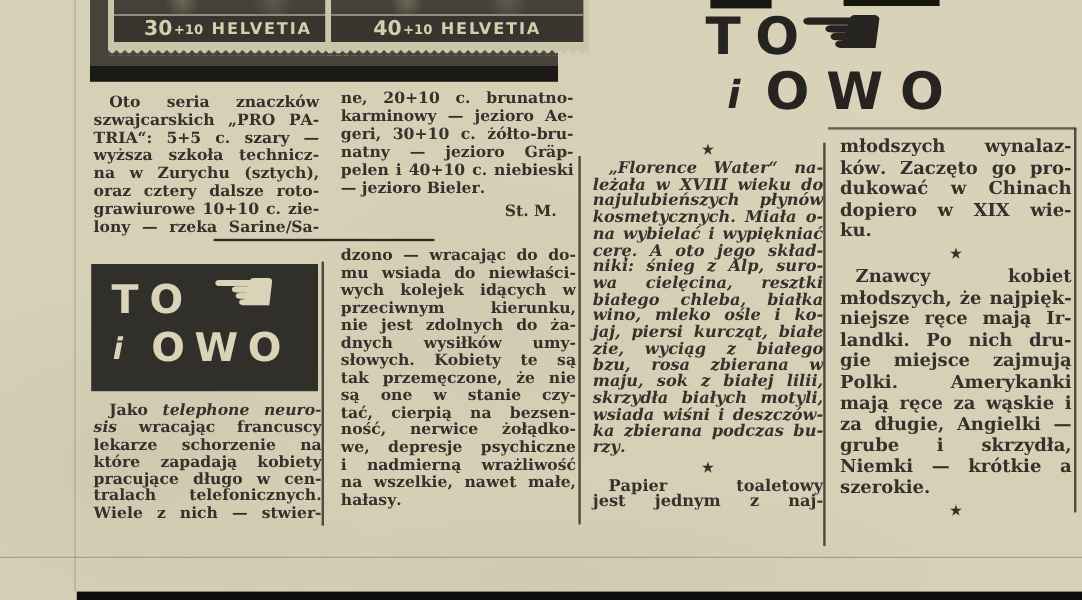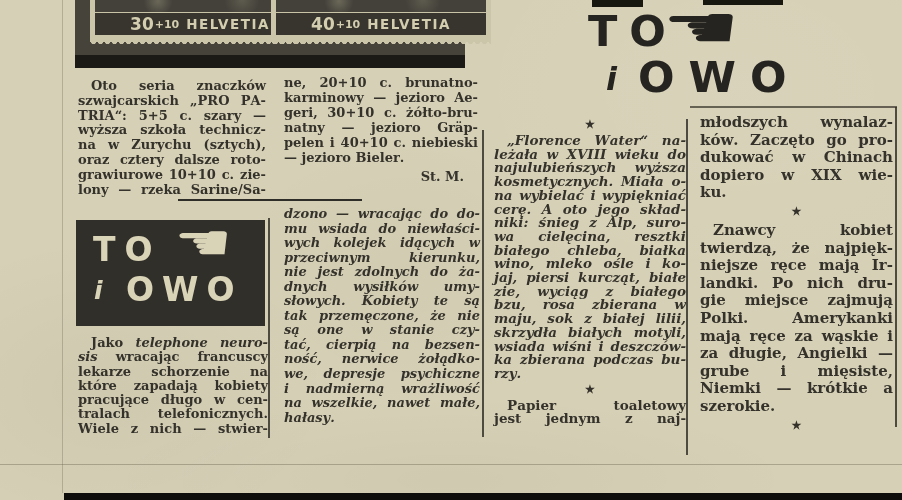--- a/index.html
+++ b/index.html
@@ -10,21 +10,21 @@
       radial-gradient(ellipse 320px 220px at 12% 78%, rgba(0,0,0,0.035), rgba(0,0,0,0) 70%),
       radial-gradient(ellipse 420px 300px at 82% 18%, rgba(255,255,255,0.06), rgba(255,255,255,0) 70%),
       radial-gradient(ellipse 260px 200px at 45% 55%, rgba(0,0,0,0.025), rgba(0,0,0,0) 70%),
       radial-gradient(ellipse 500px 120px at 50% 96%, rgba(0,0,0,0.03), rgba(0,0,0,0) 70%);
     font-family:"DejaVu Serif","Liberation Serif",serif;
   }
   
   .photo{position:absolute;left:75px;top:0;width:390px;height:68px;background:#45433a;}
   .photo-bottom{position:absolute;left:0;bottom:0;width:100%;height:13px;background:#1b1a16;}
   .stamp{position:absolute;top:0;height:42px;background:#cbc5a9;padding:0;}
-  .stamp-left{left:15px;width:200px;padding-left:20px;}
+  .stamp-left{left:15px;width:200px;}
   .stamp-right{left:196px;width:220px;}
   .design{position:absolute;left:5px;right:5px;top:0;height:35px;background:#4a483f;}
   .pictorial{position:absolute;left:0;right:0;top:0;height:13px;background:#43413a;
     background-image:radial-gradient(circle 18px at 30% 10%, #6b6859, rgba(0,0,0,0) 80%),
                      radial-gradient(circle 22px at 70% 0%, #5e5b4e, rgba(0,0,0,0) 80%);}
   .band{position:absolute;left:0;right:0;bottom:0;height:22px;background:#37352d;border-top:1.5px solid #c9c3a7;
     display:flex;align-items:center;justify-content:center;color:#d4ceb0;
     font-family:"DejaVu Sans","Liberation Sans",sans-serif;font-weight:bold;white-space:nowrap;}
   .band .v{font-size:17px;}
   .band .s{font-size:11px;margin-left:1px;}
@@ -59,21 +59,21 @@
   .ind{text-indent:13px;}
   .it{font-style:italic;}
   .sig{margin-top:5px;padding-right:14px;}
   .star-line{text-align:center !important;text-align-last:center !important;font-style:normal !important;font-size:11px !important;letter-spacing:0;}
   .col1a{left:78px;top:79px;width:188px;font-size:13px;}
   .col1a .tl{line-height:14.8px;}
   .col2a{left:284px;top:76px;width:194px;font-size:13px;}
   .col2a .tl{line-height:14.9px;}
   .col1b{left:78px;top:336px;width:190px;font-size:13px;}
   .col1b .tl{line-height:14.3px;}
-  .col2b{left:284px;top:207px;width:196px;font-size:13px;font-style:italic;}
+  .col2b{left:284px;top:207px;width:196px;font-size:13px;}
   .col2b .tl{line-height:14.55px;}
   .mid{left:494px;top:116px;width:192px;font-size:13.5px;}
   .mid .tl{line-height:13.7px;}
   .mid .star-line{line-height:18px;}
   .right{left:700px;top:114px;width:193px;font-size:15px;}
   .right .tl{line-height:17.6px;}
   .right .star-line{line-height:20px;}
 </style>
 </head>
 <body>
@@ -168,21 +168,21 @@
     <span class="to">TO</span>
     <span class="hand">☚</span>
     <span class="small-i">i</span>
     <span class="owo">OWO</span>
   </div>
 
   <div class="article mid">
       <div class="tl star-line">★</div>
       <div class="tl ind it">„Florence Water“ na-</div>
       <div class="tl it">leżała w XVIII wieku do</div>
-      <div class="tl it">najulubieńszych wyższa</div>
+      <div class="tl it">najulubieńszych płynów</div>
       <div class="tl it">kosmetycznych. Miała o-</div>
       <div class="tl it">na wybielać i wypiękniać</div>
       <div class="tl it">cerę. A oto jego skład-</div>
       <div class="tl it">niki: śnieg z Alp, suro-</div>
       <div class="tl it">wa cielęcina, resztki</div>
       <div class="tl it">białego chleba, białka</div>
       <div class="tl it">wino, mleko ośle i ko-</div>
       <div class="tl it">jaj, piersi kurcząt, białe</div>
       <div class="tl it">zie, wyciąg z białego</div>
       <div class="tl it">bzu, rosa zbierana w</div>
@@ -196,28 +196,28 @@
       <div class="tl">jest jednym z naj-</div>
     </div>
   <div class="article right">
       <div class="tl">młodszych wynalaz-</div>
       <div class="tl">ków. Zaczęto go pro-</div>
       <div class="tl">dukować w Chinach</div>
       <div class="tl">dopiero w XIX wie-</div>
       <div class="tl al">ku.</div>
       <div class="tl star-line">★</div>
       <div class="tl ind">Znawcy kobiet</div>
-      <div class="tl">twierdzą, że najpięk-</div>
+      <div class="tl">młodszych, że najpięk-</div>
       <div class="tl">niejsze ręce mają Ir-</div>
       <div class="tl">landki. Po nich dru-</div>
       <div class="tl">gie miejsce zajmują</div>
       <div class="tl">Polki. Amerykanki</div>
       <div class="tl">mają ręce za wąskie i</div>
       <div class="tl">za długie, Angielki —</div>
-      <div class="tl">grube i mięsiste,</div>
+      <div class="tl">grube i skrzydła,</div>
       <div class="tl">Niemki — krótkie a</div>
       <div class="tl al">szerokie.</div>
       <div class="tl star-line">★</div>
     </div>
 
   <div class="vrule" style="left:268px;top:218px;height:220px;"></div>
   <div class="vrule" style="left:482px;top:130px;height:307px;"></div>
   <div class="vrule" style="left:686px;top:119px;height:336px;"></div>
   <div class="vrule" style="left:895px;top:107px;height:320px;"></div>
   <div class="hrule-soft" style="left:690px;top:106px;width:207px;"></div>

